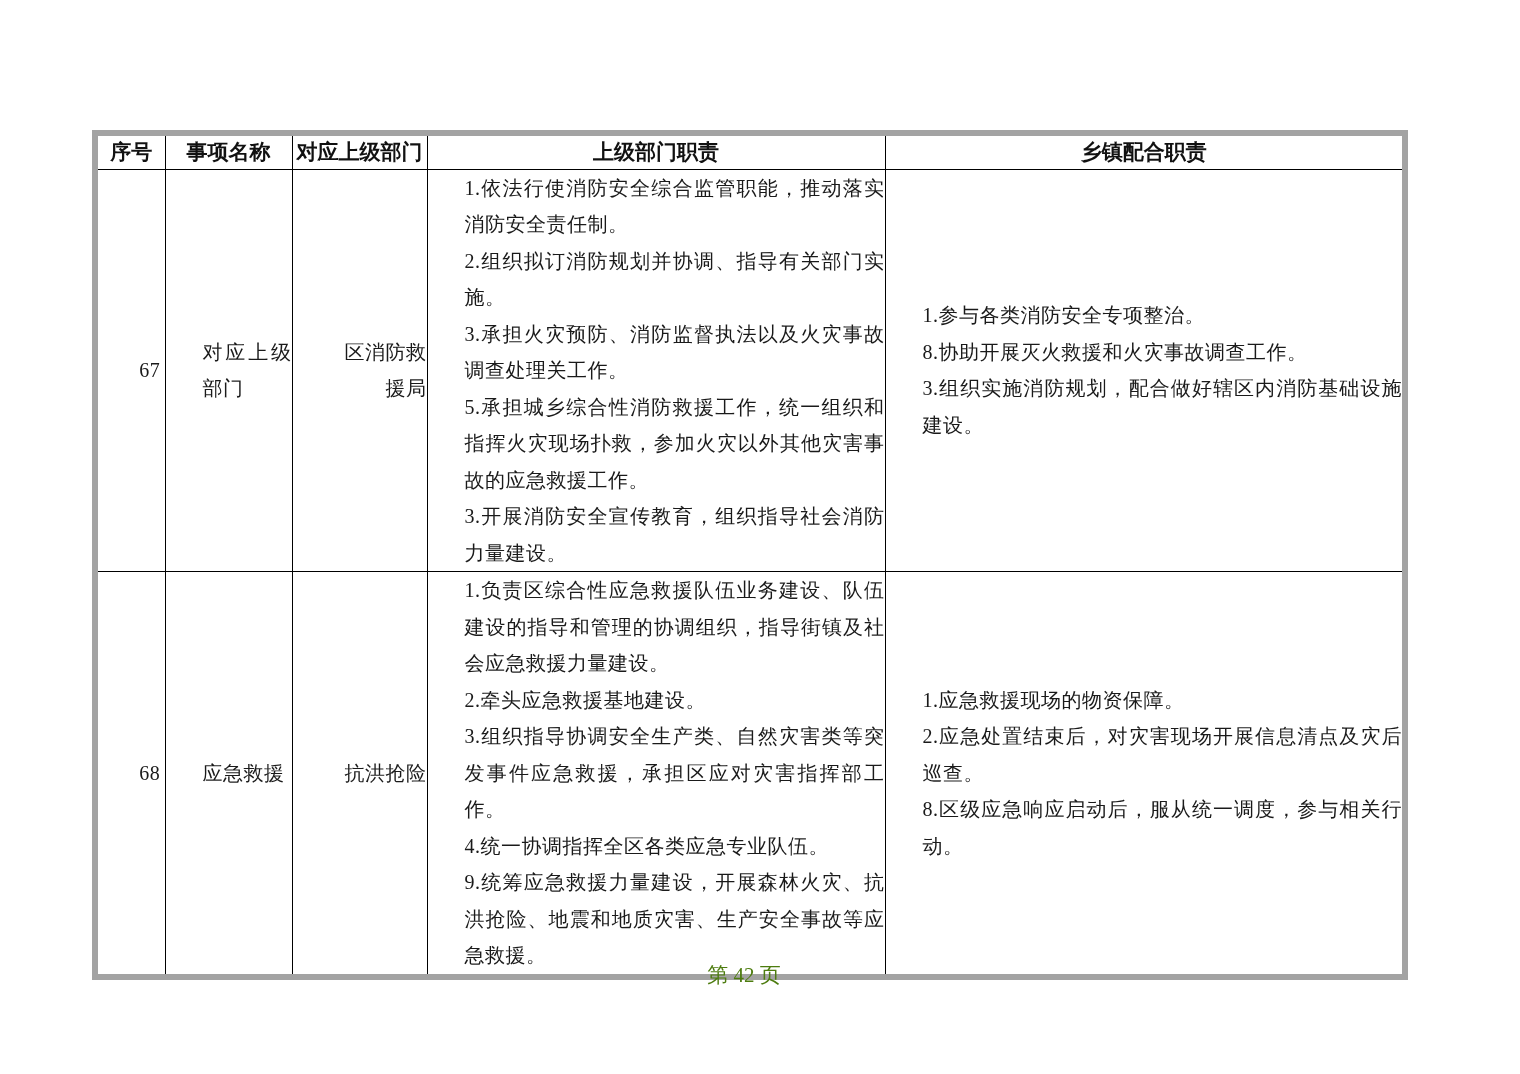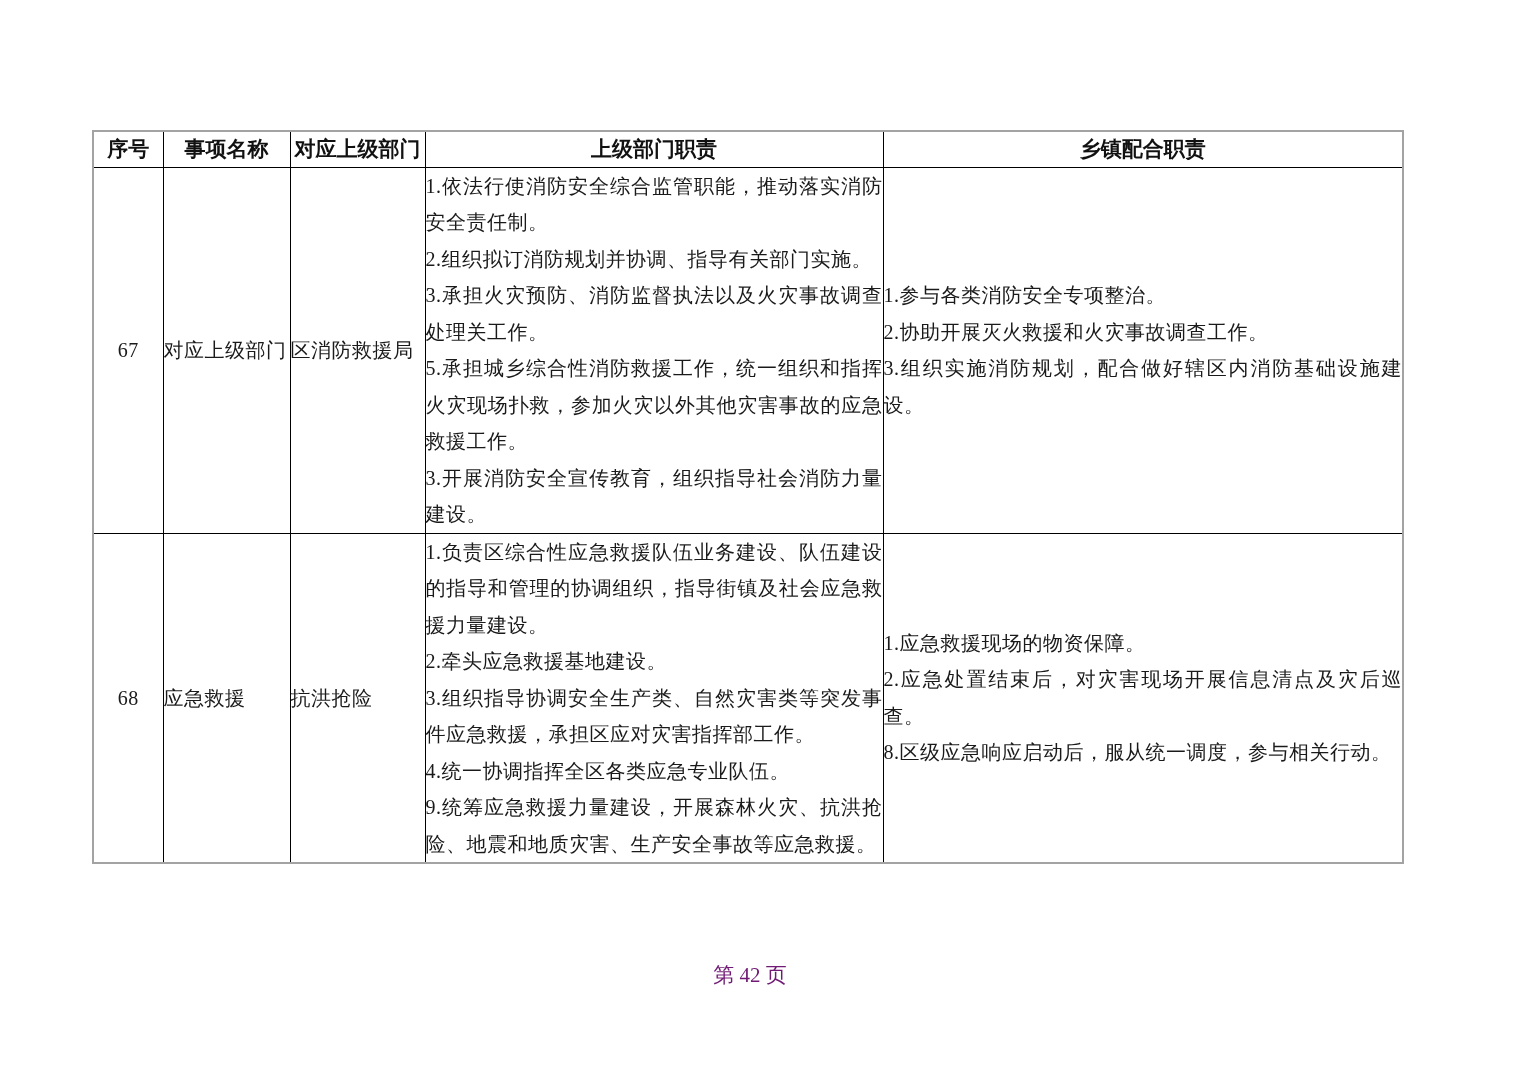--- a/index.html
+++ b/index.html
@@ -13,56 +13,57 @@
     position: relative;
     overflow: hidden;
   }
   .duties-table {
     position: absolute;
     left: 92px;
     top: 130px;
     width: 1310px;
     border-collapse: collapse;
     table-layout: fixed;
-    border: 2px solid #a3a3a3;
+    border: 6px solid #a3a3a3;
   }
   .duties-table th, .duties-table td {
     border: 1px solid #000;
     padding: 0;
   }
   .duties-table th {
     font-family: "Liberation Sans", sans-serif;
     font-weight: bold;
     font-size: 21px;
     height: 36px;
     text-align: center;
     vertical-align: middle;
     color: #111111;
   }
   .duties-table td {
     font-size: 20px;
     line-height: 36.5px;
     letter-spacing: 0.5px;
     vertical-align: middle;
+    padding-left: 37px;
   }
   .c-seq  { text-align: center; font-size: 21px; letter-spacing: 1px; }
   .c-name { text-align: justify; padding: 0 6px; }
-  .c-dept { text-align: left; padding: 0 2px; }
+  .c-dept { text-align: right; padding: 0 2px; }
   .c-sup  { vertical-align: top; padding: 0 3px; }
   .c-town { padding: 0 2px; }
   .duty   { margin: 0; text-align: justify; }
   .page-footer {
     position: absolute;
     top: 960px;
-    left: 6px;
+    left: 0;
     width: 1488px;
     text-align: center;
     font-size: 21px;
     line-height: 30px;
-    color: #701a75;
+    color: #4d7c0f;
   }
 </style>
 </head>
 <body>
 
 <table class="duties-table">
   <colgroup>
     <col style="width:70px">
     <col style="width:127px">
     <col style="width:135px">
@@ -85,21 +86,21 @@
     <td class="c-dept">区消防救援局</td>
     <td class="c-sup">
           <p class="duty">1.依法行使消防安全综合监管职能，推动落实消防安全责任制。</p>
           <p class="duty">2.组织拟订消防规划并协调、指导有关部门实施。</p>
           <p class="duty">3.承担火灾预防、消防监督执法以及火灾事故调查处理关工作。</p>
           <p class="duty">5.承担城乡综合性消防救援工作，统一组织和指挥火灾现场扑救，参加火灾以外其他灾害事故的应急救援工作。</p>
           <p class="duty">3.开展消防安全宣传教育，组织指导社会消防力量建设。</p>
         </td>
     <td class="c-town">
           <p class="duty">1.参与各类消防安全专项整治。</p>
-          <p class="duty">2.协助开展灭火救援和火灾事故调查工作。</p>
+          <p class="duty">8.协助开展灭火救援和火灾事故调查工作。</p>
           <p class="duty">3.组织实施消防规划，配合做好辖区内消防基础设施建设。</p>
         </td>
   </tr>
       <tr>
     <td class="c-seq">68</td>
     <td class="c-name">应急救援</td>
     <td class="c-dept">抗洪抢险</td>
     <td class="c-sup">
           <p class="duty">1.负责区综合性应急救援队伍业务建设、队伍建设的指导和管理的协调组织，指导街镇及社会应急救援力量建设。</p>
           <p class="duty">2.牵头应急救援基地建设。</p>

